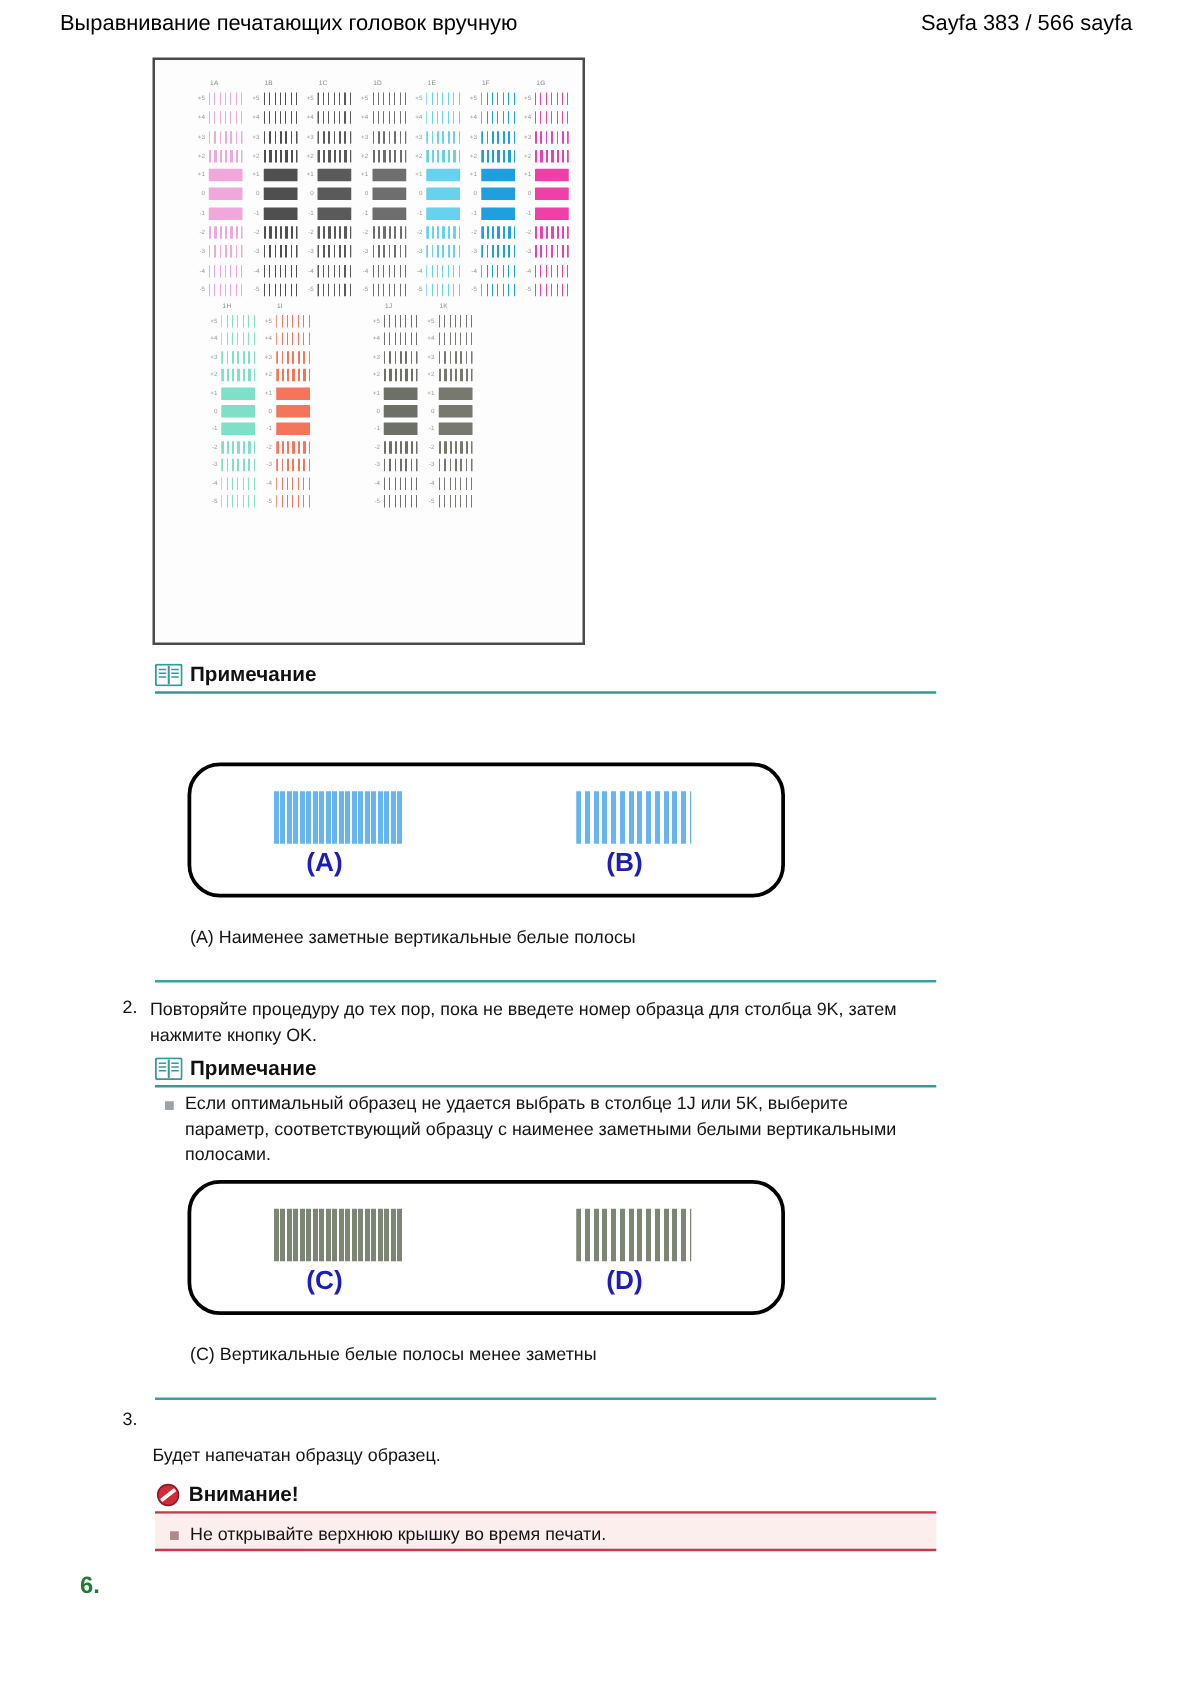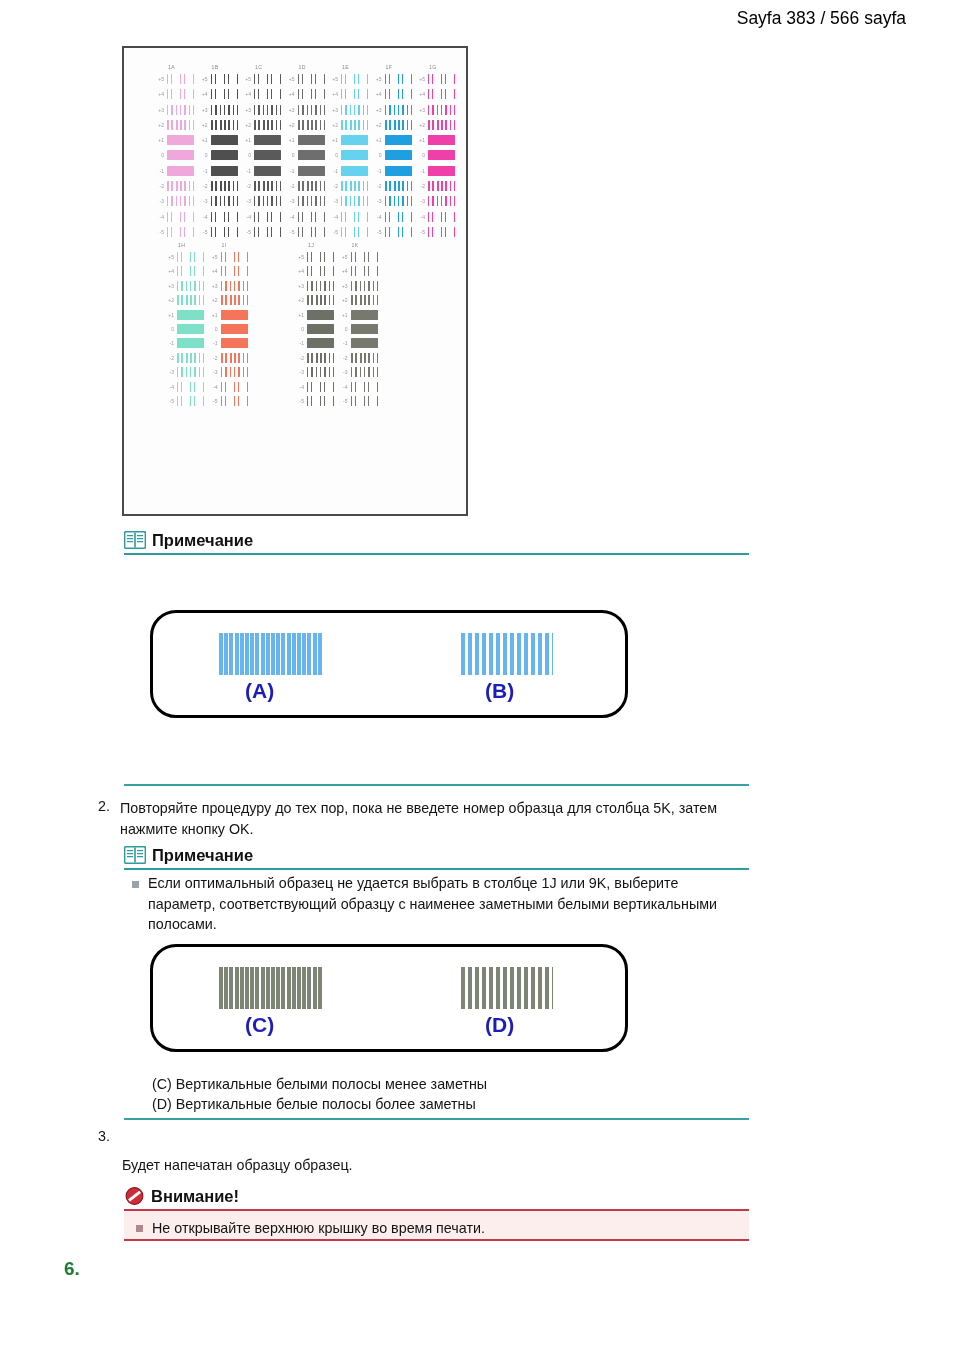--- a/index.html
+++ b/index.html
@@ -119,20 +119,21 @@
 
   .icon-book { display: block; }
   .icon-stop { display: block; }
 </style>
 </head>
 <body>
 
 <div class="page">
 
   <div class="header">
+    <div class="header-title">Выравнивание печатающих головок вручную</div>
     <div class="header-page">Sayfa 383 / 566 sayfa</div>
   </div>
 
   <div class="printout">
     <div class="pattern-area" id="pattern-area">
         <div class="pcol" style="left: 30px; top: 16px;">
           <div class="pcol-label">1A</div>
           <div class="prow" style="height: 15.3px; margin-top: 9px;">
             <span class="pnum">+5</span>
             <span class="pswatch" style="width: 27px; background: repeating-linear-gradient(90deg, rgb(240, 168, 220) 0px, rgb(240, 168, 220) 3%, rgba(255, 255, 255, 0.85) 3%, rgba(255, 255, 255, 0.85) 16%);"></span>
@@ -669,26 +670,27 @@
   <div class="note-rule" style="left:124px; top:553px; width:625px;"></div>
 
 
   <div class="illus" style="left:150px; top:610px; width:478px; height:108px;">
     <div class="swatch-block" id="sw-a" style="left: 66px; top: 20px; width: 104px; height: 42px; background: repeating-linear-gradient(90deg, rgb(102, 180, 240) 0px, rgb(102, 180, 240) 4px, rgba(255, 255, 255, 0.3) 4px, rgba(255, 255, 255, 0.3) 5.2px);"></div>
     <div class="illus-label" id="lbl-a" style="left:92px; top:66px;">(A)</div>
     <div class="swatch-block" id="sw-b" style="left: 308px; top: 20px; width: 92px; height: 42px; background: repeating-linear-gradient(90deg, rgb(102, 180, 240) 0px, rgb(102, 180, 240) 4px, rgb(255, 255, 255) 4px, rgb(255, 255, 255) 7px);"></div>
     <div class="illus-label" id="lbl-b" style="left:332px; top:66px;">(B)</div>
   </div>
 
+  <div class="caption" style="left:152px; top:740px;">(A) Наименее заметные вертикальные белые полосы</div>
 
   <div class="note-rule thin" style="left:124px; top:784px; width:625px;"></div>
 
   <div class="step" style="left:94px; top:798px; width:650px;">
     <span class="step-num">2.</span>
-    <span class="step-body">Повторяйте процедуру до тех пор, пока не введете номер образца для столбца 5K, затем нажмите кнопку OK.</span>
+    <span class="step-body">Повторяйте процедуру до тех пор, пока не введете номер образца для столбца 9K, затем нажмите кнопку OK.</span>
   </div>
 
   <div class="note-head" style="left:124px; top:843px;">
     <span>
       <svg class="icon-book" width="22" height="18" viewBox="0 0 22 18">
         <rect x="0.6" y="0.6" width="20.8" height="16.8" rx="1.5" fill="#ffffff" stroke="#2f9b9b" stroke-width="1.6"></rect>
         <line x1="11" y1="1.6" x2="11" y2="16.4" stroke="#2f9b9b" stroke-width="1.6"></line>
         <line x1="3" y1="4.6" x2="9" y2="4.6" stroke="#2f9b9b" stroke-width="1.3"></line>
         <line x1="3" y1="7.6" x2="9" y2="7.6" stroke="#2f9b9b" stroke-width="1.3"></line>
         <line x1="3" y1="10.6" x2="9" y2="10.6" stroke="#2f9b9b" stroke-width="1.3"></line>
@@ -696,32 +698,31 @@
         <line x1="13" y1="7.6" x2="19" y2="7.6" stroke="#2f9b9b" stroke-width="1.3"></line>
         <line x1="13" y1="10.6" x2="19" y2="10.6" stroke="#2f9b9b" stroke-width="1.3"></line>
       </svg>
     </span>
     <span class="note-title">Примечание</span>
   </div>
   <div class="note-rule" style="left:124px; top:868px; width:625px;"></div>
 
   <div class="bullet-item" style="left:132px; top:873px; width:610px;">
     <span class="bullet-sq"></span>
-    <span class="bullet-text">Если оптимальный образец не удается выбрать в столбце 1J или 9K, выберите параметр, соответствующий образцу с наименее заметными белыми вертикальными полосами.</span>
+    <span class="bullet-text">Если оптимальный образец не удается выбрать в столбце 1J или 5K, выберите параметр, соответствующий образцу с наименее заметными белыми вертикальными полосами.</span>
   </div>
 
   <div class="illus" style="left:150px; top:944px; width:478px; height:108px;">
     <div class="swatch-block" id="sw-c" style="left: 66px; top: 20px; width: 104px; height: 42px; background: repeating-linear-gradient(90deg, rgb(125, 133, 117) 0px, rgb(125, 133, 117) 4px, rgba(255, 255, 255, 0.3) 4px, rgba(255, 255, 255, 0.3) 5.2px);"></div>
     <div class="illus-label" id="lbl-c" style="left:92px; top:66px;">(C)</div>
     <div class="swatch-block" id="sw-d" style="left: 308px; top: 20px; width: 92px; height: 42px; background: repeating-linear-gradient(90deg, rgb(125, 133, 117) 0px, rgb(125, 133, 117) 4px, rgb(255, 255, 255) 4px, rgb(255, 255, 255) 7px);"></div>
     <div class="illus-label" id="lbl-d" style="left:332px; top:66px;">(D)</div>
   </div>
 
-  <div class="caption" style="left:152px; top:1074px;">(C) Вертикальные белыми полосы менее заметны</div>
-  <div class="caption" style="left:152px; top:1094px;">(D) Вертикальные белые полосы более заметны</div>
+  <div class="caption" style="left:152px; top:1074px;">(C) Вертикальные белые полосы менее заметны</div>
 
   <div class="note-rule thin" style="left:124px; top:1118px; width:625px;"></div>
 
   <div class="step" style="left:94px; top:1128px; width:650px;">
     <span class="step-num">3.</span>
   </div>
   <div class="step-sub" style="left:122px; top:1155px;">Будет напечатан образцу образец.</div>
 
   <div class="note-head" style="left:124px; top:1184px;">
     <span>

